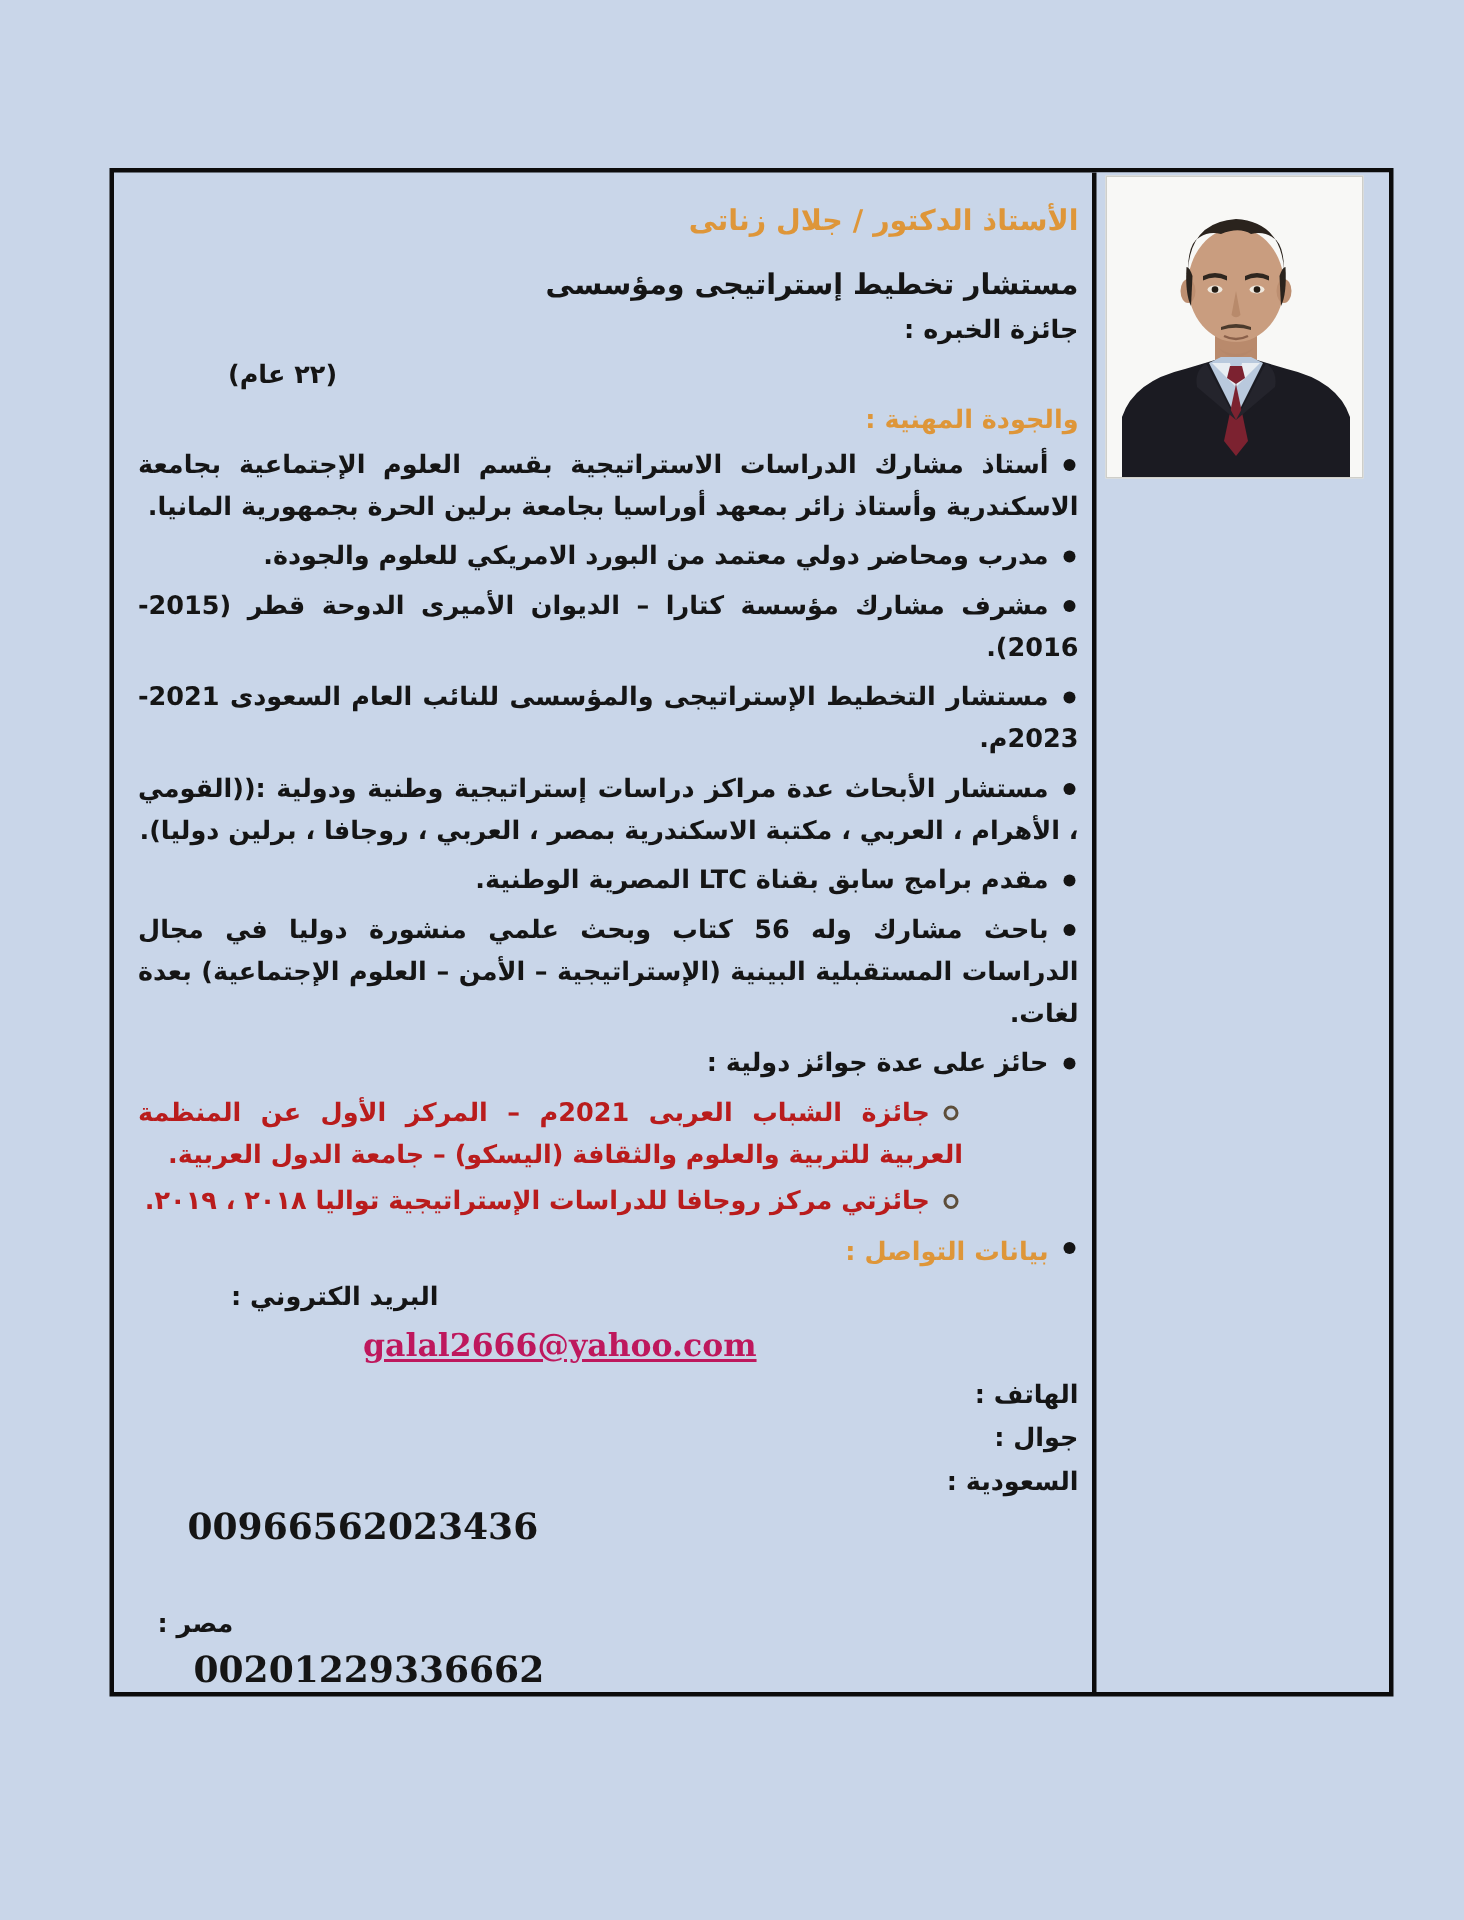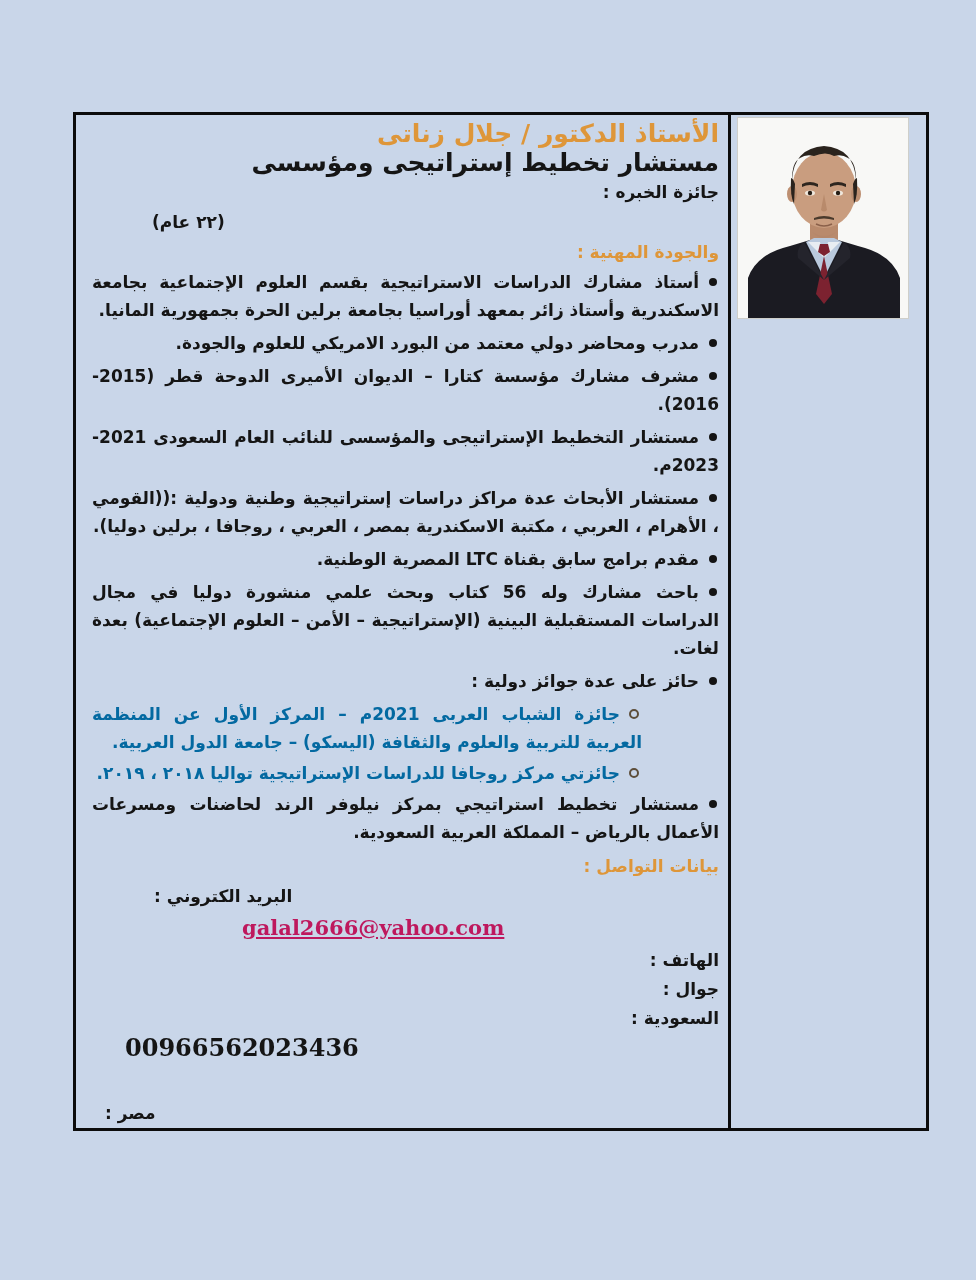--- a/index.html
+++ b/index.html
@@ -29,42 +29,42 @@
   }
   .photo-col{
     flex:0 0 198px;
     border-right:3px solid #0c0c0c; 
     box-sizing:border-box;
     background:#c9d6e9;
   }
   .photo-col{border-right:none;border-left:3px solid #0c0c0c;}
   .orange{color:#de9639;}
   
-  .hdr-line{line-height:29px;font-size:25px;}
+  .hdr-line{line-height:29px;font-size:19px;margin-top:14px;}
   .lbl{line-height:30px;}
   .years-value{line-height:30px;margin-left:60px;text-align:left;direction:rtl;}
   .section-heading{line-height:31px;}
   .list{margin:0;}
   .li{
     text-align:justify;
     margin-bottom:5px;
     position:relative;
   }
   .li .marker{
     float:right;
     width:20px;height:22px;
     position:relative;
   }
   .li.bullet .marker::after{
     content:"";position:absolute;right:2px;top:10px;
     width:8px;height:8px;border-radius:50%;background:#141414;
   }
   .li.sub{
     margin-right:77px;
-    color:#0369a1;
+    color:#b91c1c;
     margin-bottom:3px;
   }
   .li.sub .marker{width:22px;}
   .li.sub .marker::after{
     content:"";position:absolute;right:3px;top:9px;
     width:8px;height:8px;border-radius:50%;
     background:transparent;border:2px solid #5d4e3a;box-sizing:border-box;width:10px;height:10px;
   }
   .contact-lbl{line-height:29px;}
   .email-label{margin-left:62px;text-align:left;direction:rtl;}
@@ -110,21 +110,21 @@
           <div class="li bullet"><span class="marker"></span><span>أستاذ مشارك الدراسات الاستراتيجية بقسم العلوم الإجتماعية بجامعة الاسكندرية وأستاذ زائر بمعهد أوراسيا بجامعة برلين الحرة  بجمهورية المانيا.</span></div>
           <div class="li bullet"><span class="marker"></span><span>مدرب ومحاضر دولي معتمد من البورد الامريكي للعلوم والجودة.</span></div>
           <div class="li bullet"><span class="marker"></span><span>مشرف مشارك مؤسسة كتارا – الديوان الأميرى الدوحة قطر (2015-2016).</span></div>
           <div class="li bullet"><span class="marker"></span><span>مستشار التخطيط الإستراتيجى والمؤسسى للنائب العام السعودى 2021-2023م.</span></div>
           <div class="li bullet"><span class="marker"></span><span>مستشار الأبحاث عدة مراكز دراسات إستراتيجية وطنية ودولية :((القومي ، الأهرام ، العربي ، مكتبة الاسكندرية بمصر ، العربي ، روجافا ، برلين دوليا).</span></div>
           <div class="li bullet"><span class="marker"></span><span>مقدم برامج سابق بقناة LTC المصرية  الوطنية.</span></div>
           <div class="li bullet"><span class="marker"></span><span>باحث مشارك وله 56 كتاب وبحث علمي منشورة دوليا في مجال الدراسات المستقبلية البينية (الإستراتيجية – الأمن – العلوم الإجتماعية) بعدة لغات.</span></div>
           <div class="li bullet"><span class="marker"></span><span>حائز على عدة جوائز دولية :</span></div>
           <div class="li sub"><span class="marker"></span><span>جائزة الشباب العربى 2021م – المركز الأول عن المنظمة العربية للتربية والعلوم والثقافة (اليسكو) – جامعة الدول العربية.</span></div>
           <div class="li sub"><span class="marker"></span><span>جائزتي مركز روجافا للدراسات الإستراتيجية تواليا ٢٠١٨ ، ٢٠١٩.</span></div>
-          <div class="li bullet"><span class="marker"></span><span>مستشار تخطيط استراتيجي بمركز نيلوفر الرند لحاضنات ومسرعات الأعمال بالرياض – المملكة العربية السعودية.</span></div>
+          <div class="li bullet"><span class="marker"></span></div>
         </div>
 
       <div class="section-heading orange">بيانات التواصل :</div>
       <div class="contact-lbl email-label">البريد الكتروني :</div>
       <div class="email-line">
         <a href="#">galal2666@yahoo.com</a>
       </div>
       <div class="contact-lbl phone-label">الهاتف :</div>
       <div class="contact-lbl mobile-label">جوال :</div>
       <div class="contact-lbl ksa-label">السعودية :</div>

